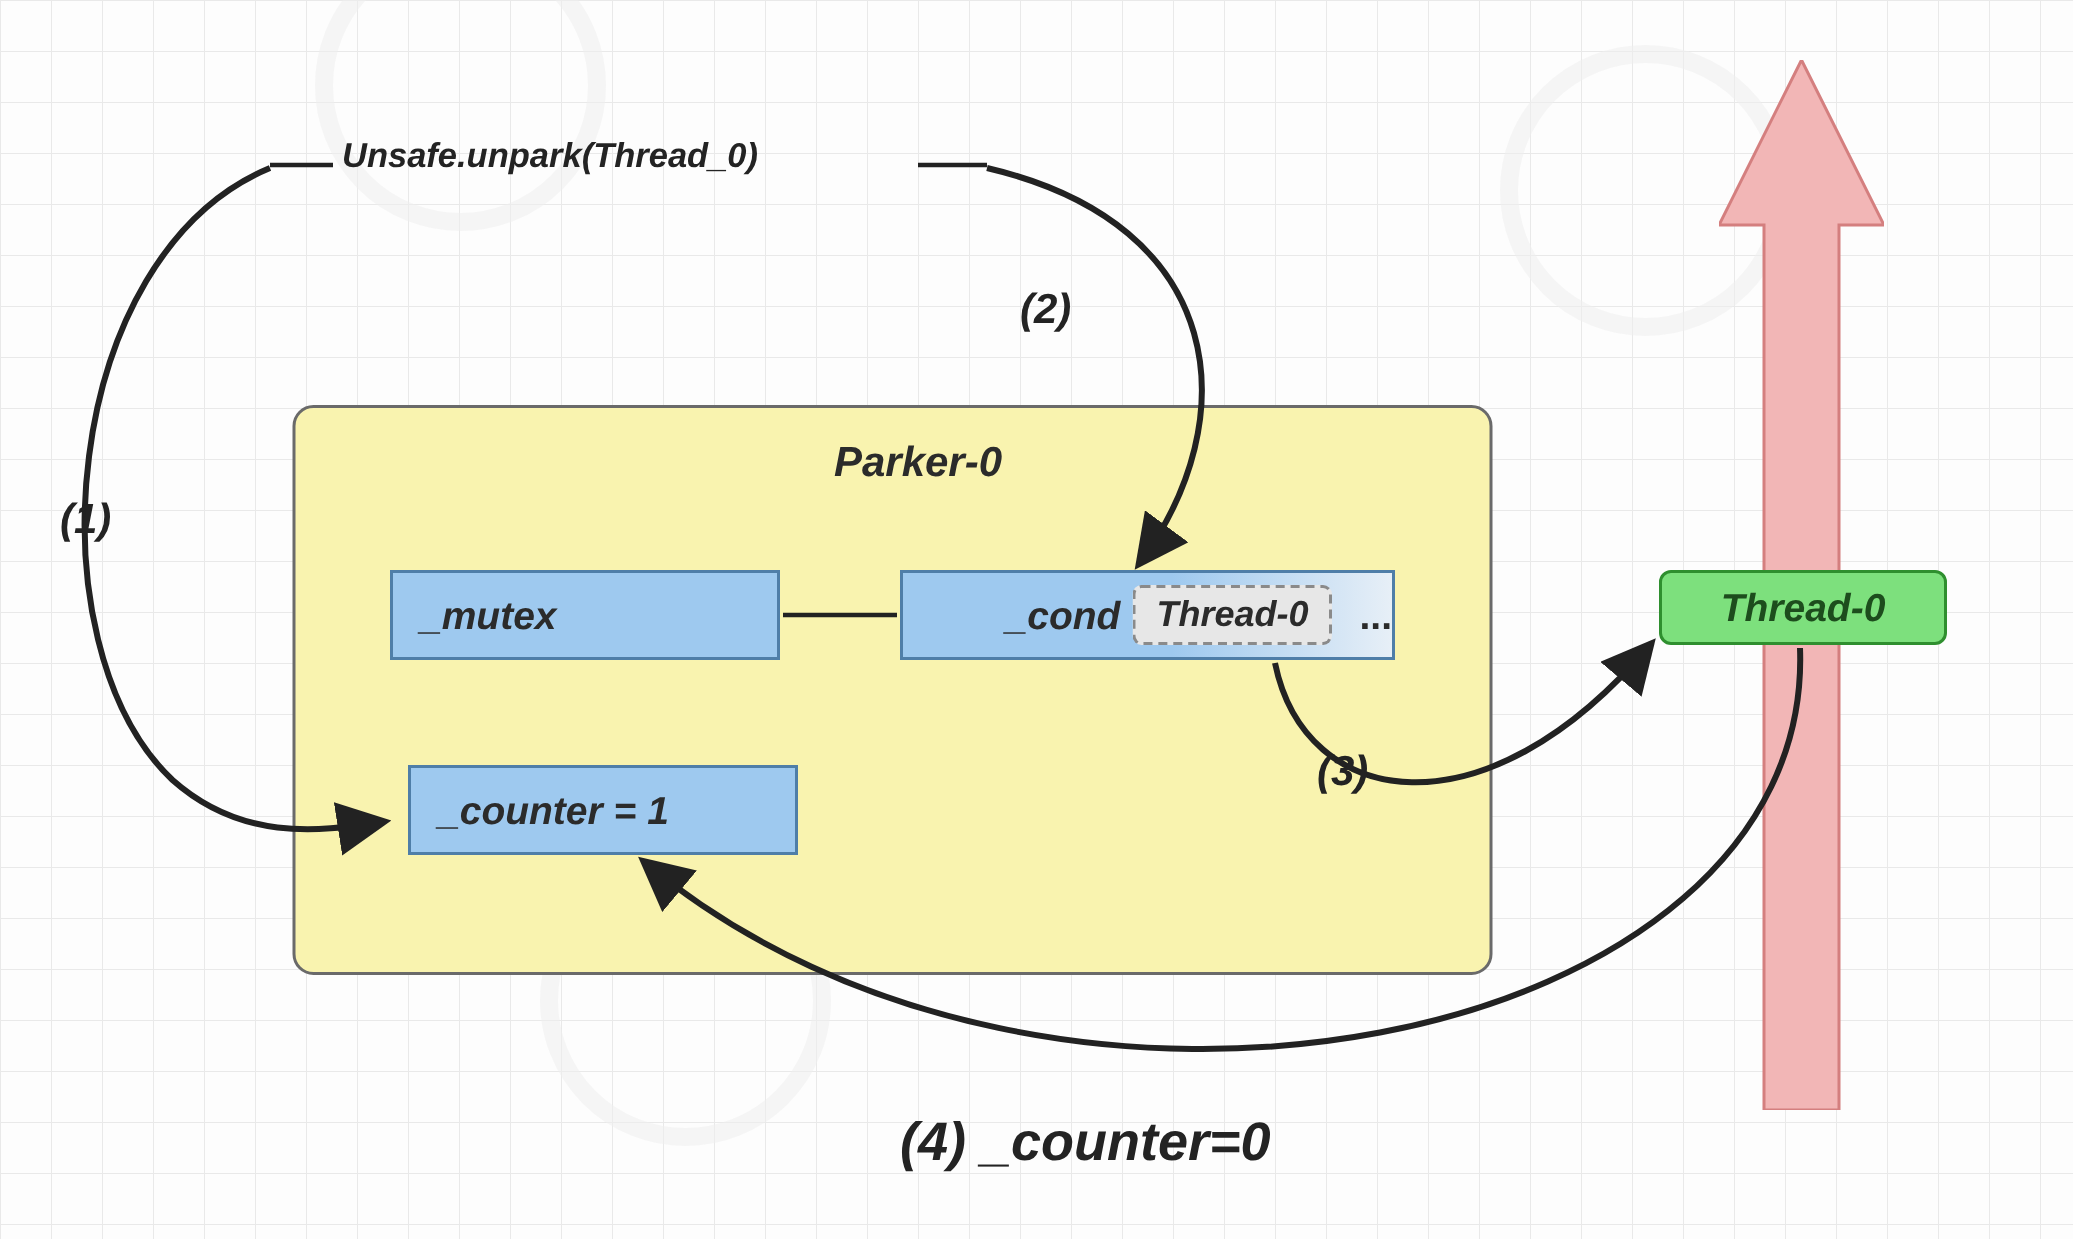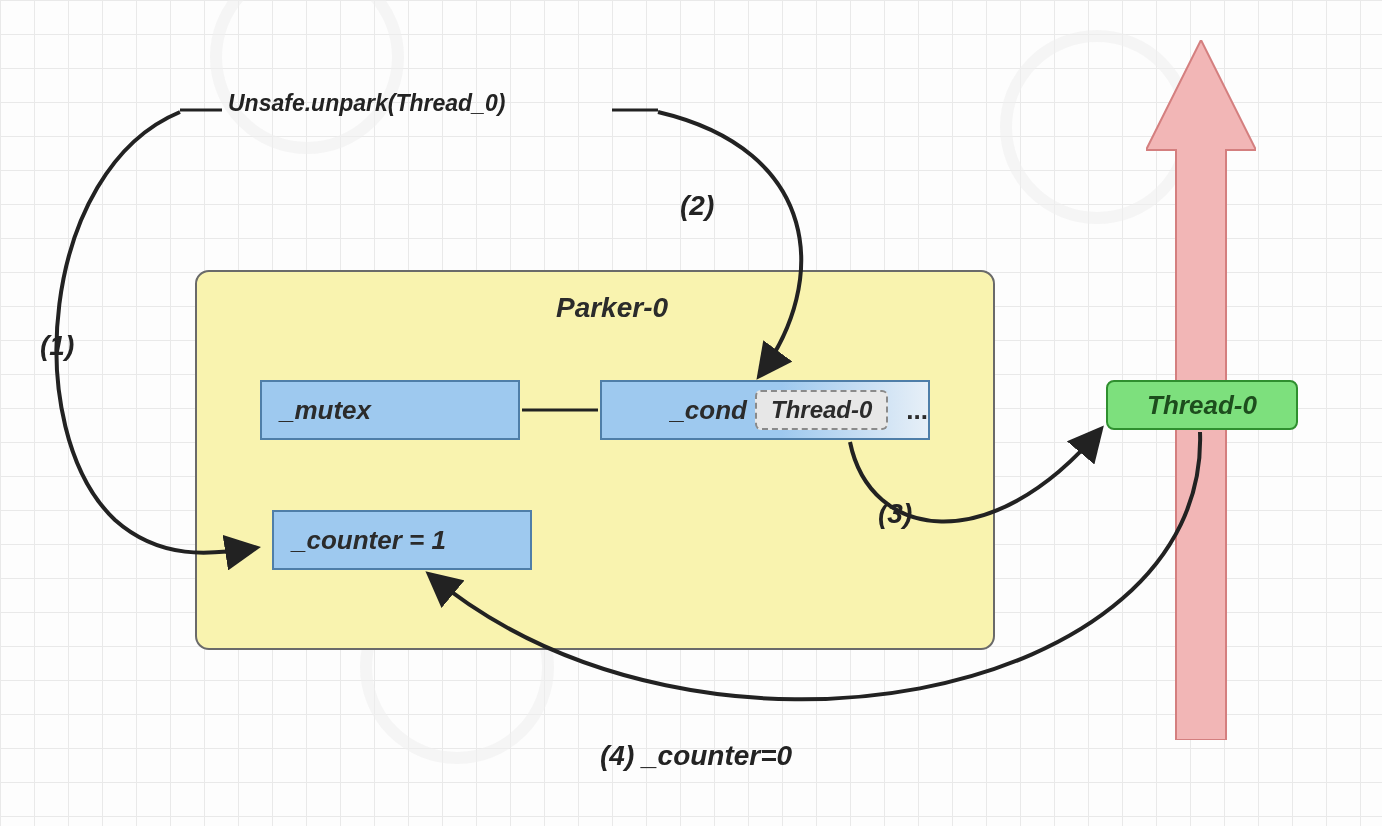--- a/index.html
+++ b/index.html
@@ -83,21 +83,21 @@
     position:absolute;
     font-style:italic;font-weight:600;
     font-size:28px;color:#232323;
     z-index:5;
     white-space:nowrap;
   }
   .lbl-title{left:228px;top:90px;font-size:23px;}
   .lbl-1{left:40px;top:330px;}
   .lbl-2{left:680px;top:190px;}
   .lbl-3{left:878px;top:498px;}
-  .lbl-4{left:600px;top:740px;font-size:28px;}
+  .lbl-4{left:600px;top:740px;font-size:36px;}
   
   .arrows{
     position:absolute;inset:0;z-index:3;pointer-events:none;
   }
   
   .wm{
     position:absolute;width:170px;height:170px;
     border:12px solid #efefef;border-radius:50%;
     opacity:.55;z-index:0;
   }

